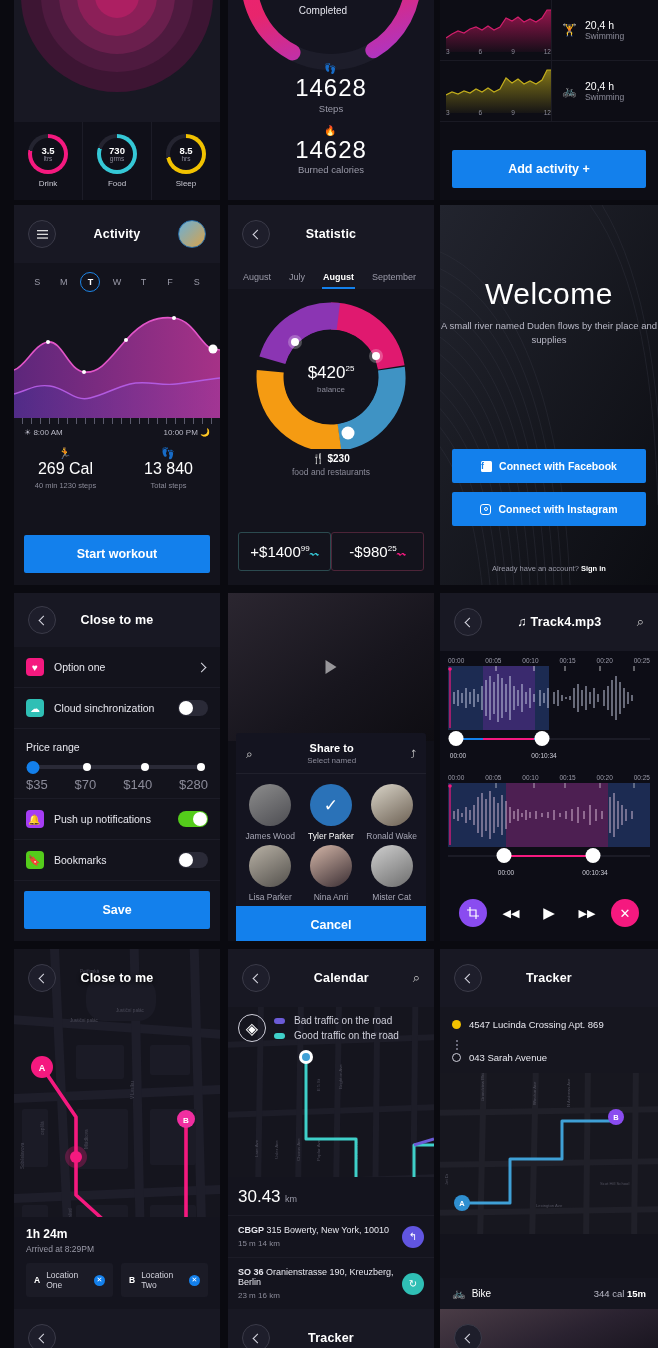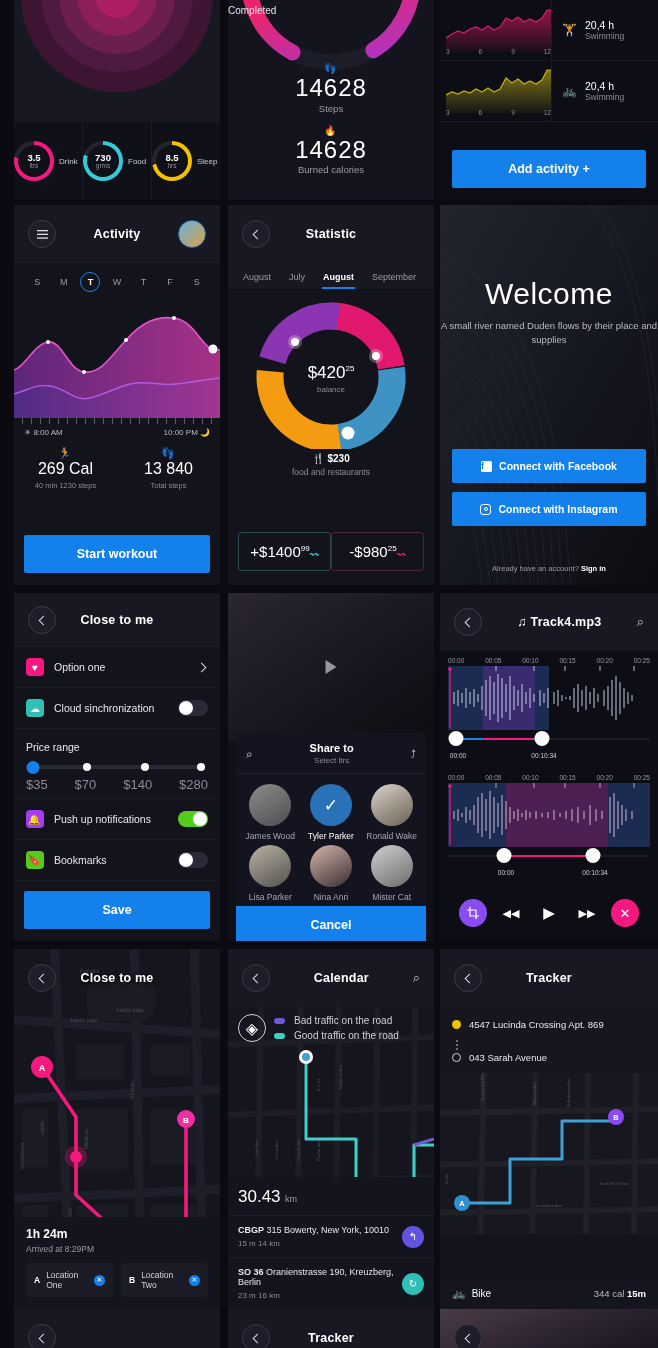--- a/index.html
+++ b/index.html
@@ -29,35 +29,35 @@
   .chev-r { transform:rotate(-135deg); margin-left:0; margin-right:3px; }
   .btn-blue { background:#1380ec; color:#fff; text-align:center; font-weight:bold; font-size:12.5px;
               padding:12px 0; border-radius:2px; }
 
   
   .c1 { display:flex; flex-direction:column; }
   .c1-top { flex:1; position:relative; background:#181823; overflow:hidden; }
   .rings { position:absolute; left:50%; top:-92px; transform:translateX(-50%); }
   .bpm { position:absolute; bottom:14px; left:0; right:0; text-align:center; font-size:26px; font-weight:300; letter-spacing:.5px; }
   .c1-bot { height:78px; display:flex; background:#101019; }
-  .stat { flex:1; display:flex; align-items:center; gap:5px;
+  .stat { flex:1; display:flex; flex-direction:column; align-items:center; justify-content:center; gap:5px;
           border-right:1px solid #1c1c27; }
   .stat:last-child{border-right:none;}
   .donut { width:40px; height:40px; border-radius:50%; display:flex; flex-direction:column;
            align-items:center; justify-content:center; }
   .donut-in { width:32px; height:32px; border-radius:50%; background:#101019; display:flex;
               flex-direction:column; align-items:center; justify-content:center; }
   .donut-v { font-size:9.5px; font-weight:bold; line-height:1; }
   .donut-u { font-size:6.5px; color:#8d8d9c; line-height:1; margin-top:1px; }
   .stat-lbl { font-size:8px; color:#c8c8d2; }
 
   
   .c2 { background:#14141f; position:relative; }
   .c2-ring { position:absolute; left:50%; top:-118px; transform:translateX(-50%); width:196px; height:196px; }
-  .c2-completed { position:absolute; top:5px; left:0; right:16px; font-size:10px; color:#e4e4ec; }
+  .c2-completed { position:absolute; top:5px; left:0; right:16px; text-align:center; font-size:10px; color:#e4e4ec; }
   .c2-body { position:absolute; top:64px; left:0; right:0; text-align:center; }
   .big-num { font-size:24px; font-weight:300; letter-spacing:1px; line-height:1.15; }
   .sub-lbl { font-size:9.5px; color:#9a9aa8; margin-top:1px; }
   .ico-sm { font-size:10px; line-height:1; }
 
   
   .c3 { display:flex; flex-direction:column; background:#0d0d15; }
   .c3-rows { flex:1; }
   .c3-row { height:61px; display:flex; align-items:center; border-bottom:1px solid #1a1a24; }
   .spark { width:105px; height:46px; margin-left:6px; }
@@ -560,21 +560,21 @@
 
   <div class="card c8" style="grid-column:4; grid-row:5;">
     <div class="photo">
       <div class="play-tri"></div>
     </div>
     <div class="sheet">
       <div class="sheet-hdr">
         <span style="font-size:12px;color:#ccc;">⌕</span>
         <div class="sheet-ttl">
           <div class="sheet-t1">Share to</div>
-          <div class="sheet-t2">Select ltrs</div>
+          <div class="sheet-t2">Select named</div>
         </div>
         <span style="font-size:11px;color:#ccc;">⤴</span>
       </div>
       <div class="users">
         <div class="user">
           <div class="av" style="background:linear-gradient(150deg,#8d8d8d,#4d4d52)"></div>
           <div class="user-n">James Wood</div>
         </div>
         <div class="user sel">
           <div class="av">

